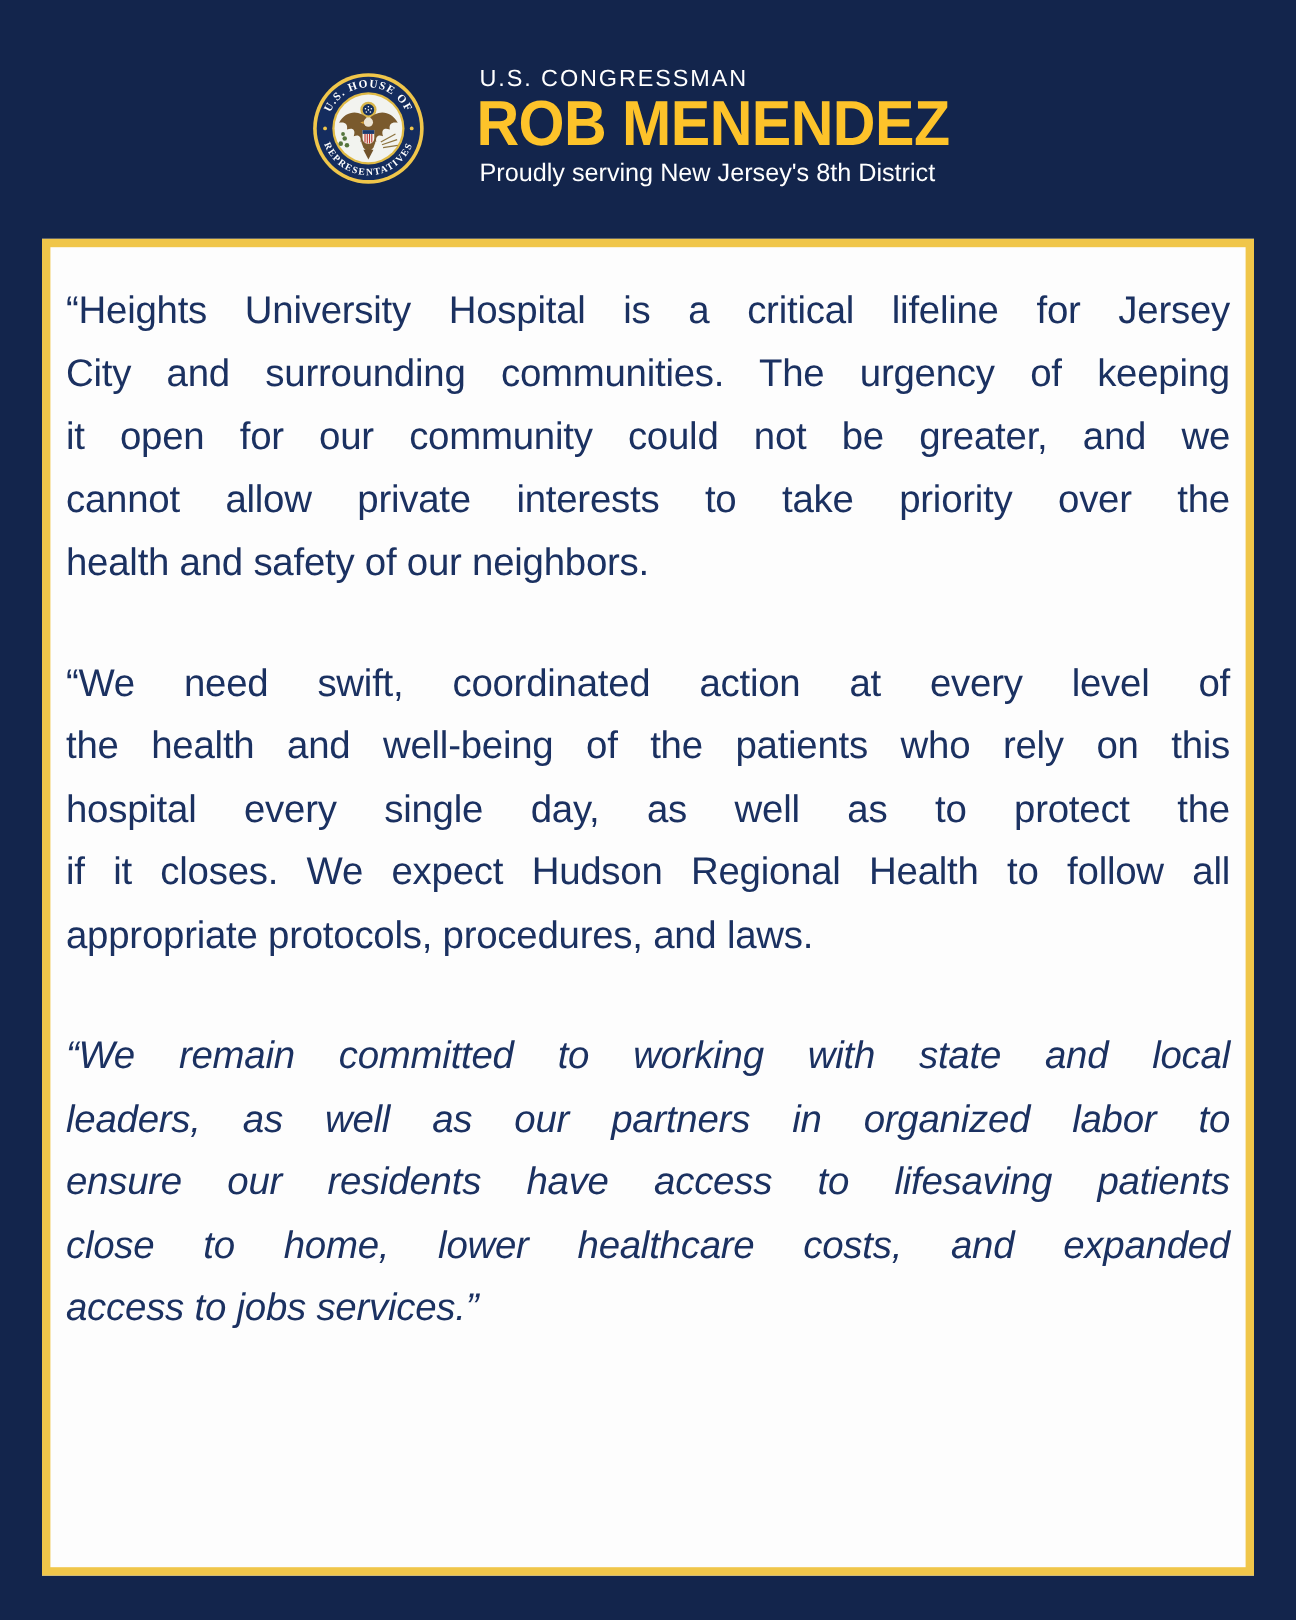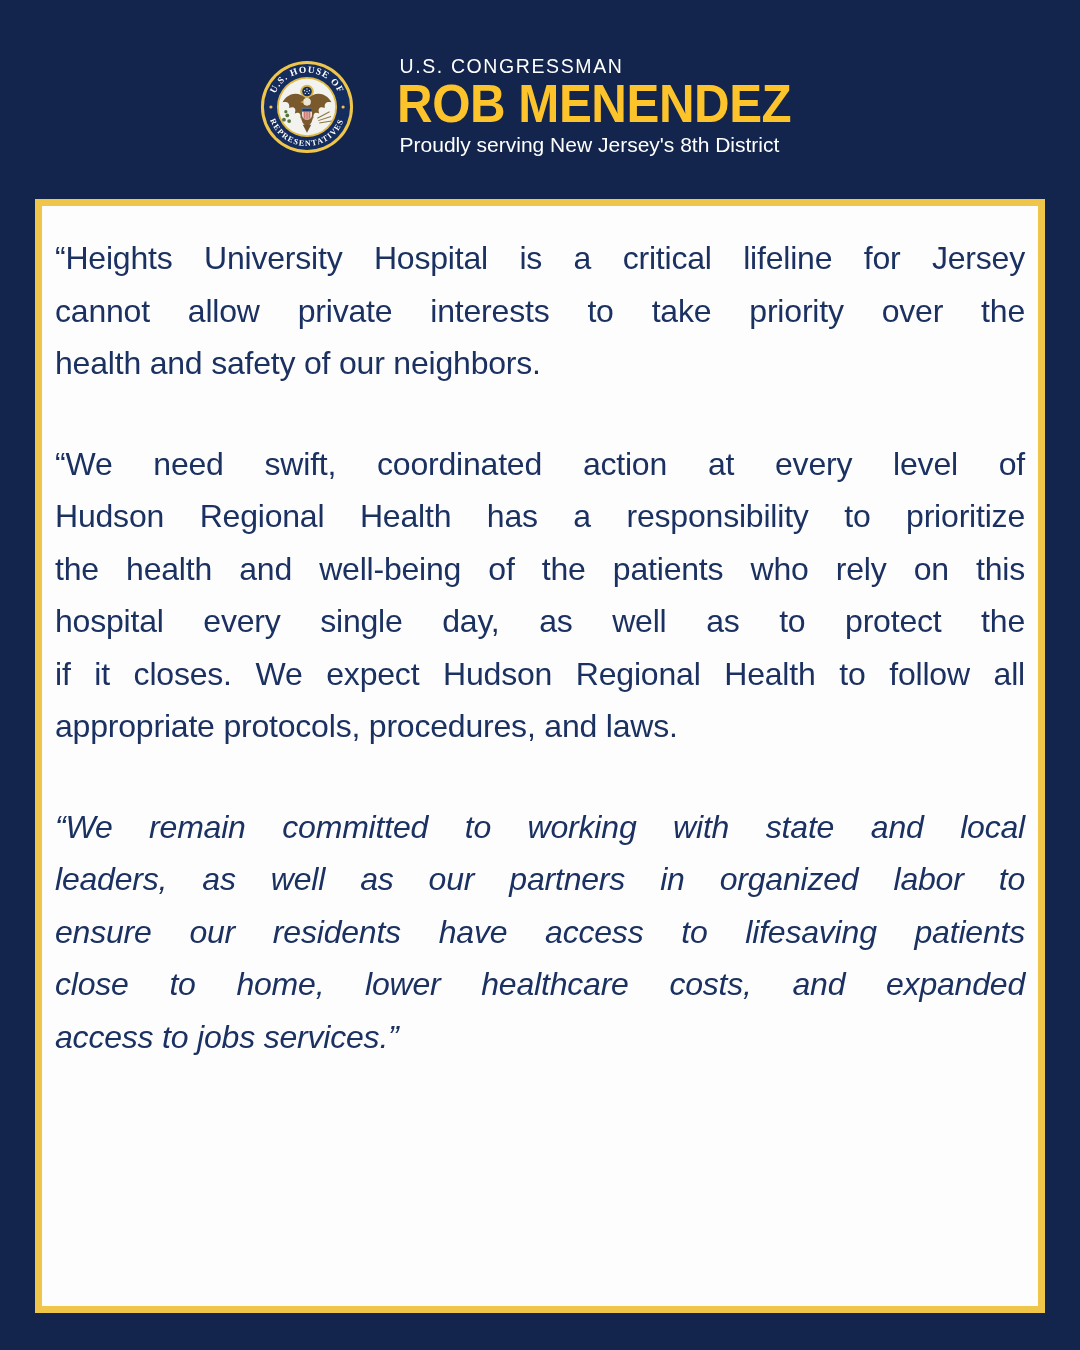--- a/index.html
+++ b/index.html
@@ -165,26 +165,27 @@
     <div class="brand-eyebrow">U.S. CONGRESSMAN</div>
     <div class="brand-name">ROB MENENDEZ</div>
     <div class="brand-tagline">Proudly serving New Jersey's 8th District</div>
   </div>
 </div>
 
 <div class="statement-card">
   <div id="paragraphs-root">
       <div class="para">
         <div class="line">“Heights University Hospital is a critical lifeline for Jersey</div>
+        <div class="line">City and surrounding communities. The urgency of keeping</div>
+        <div class="line">it open for our community could not be greater, and we</div>
         <div class="line">cannot allow private interests to take priority over the</div>
         <div class="line last">health and safety of our neighbors.</div>
       </div>
       <div class="para">
         <div class="line">“We need swift, coordinated action at every level of</div>
-        <div class="line">Hudson Regional Health has a responsibility to prioritize</div>
         <div class="line">the health and well-being of the patients who rely on this</div>
         <div class="line">hospital every single day, as well as to protect the</div>
         <div class="line">if it closes. We expect Hudson Regional Health to follow all</div>
         <div class="line last">appropriate protocols, procedures, and laws.</div>
       </div>
       <div class="para">
         <div class="line">“We remain committed to working with state and local</div>
         <div class="line">leaders, as well as our partners in organized labor to</div>
         <div class="line">ensure our residents have access to lifesaving patients</div>
         <div class="line">close to home, lower healthcare costs, and expanded</div>

